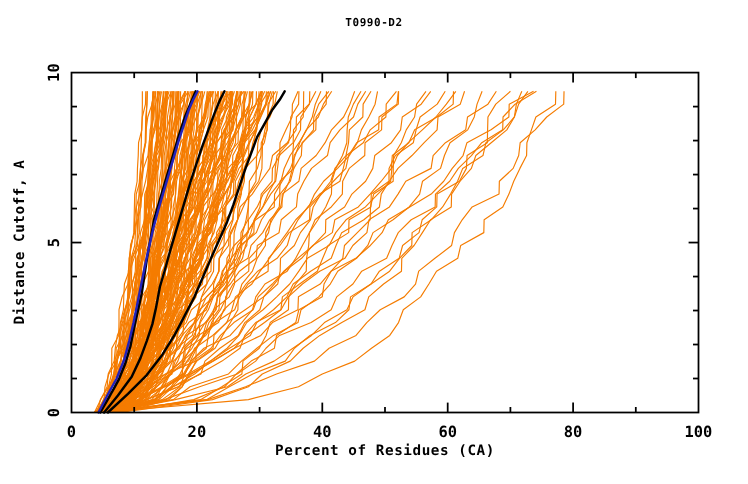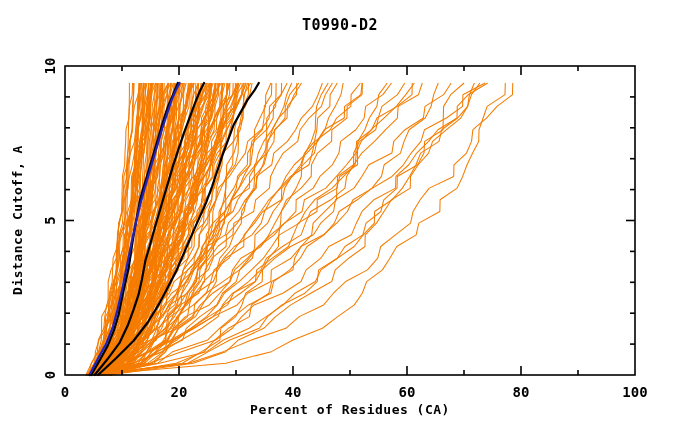--- a/index.html
+++ b/index.html
@@ -20,21 +20,21 @@
     height: 440px;
     background: #ffffff;
   }
   #plot-title {
     position: absolute;
     left: 0;
     top: 16px;
     width: 680px;
     text-align: center;
     font-family: "DejaVu Sans Mono", "Liberation Mono", monospace;
-    font-size: 15px;
+    font-size: 10px;
     font-weight: bold;
     color: #000000;
     letter-spacing: 0.5px;
   }
   #chart-svg {
     position: absolute;
     left: 0;
     top: 0;
   }
   .axis-title {

